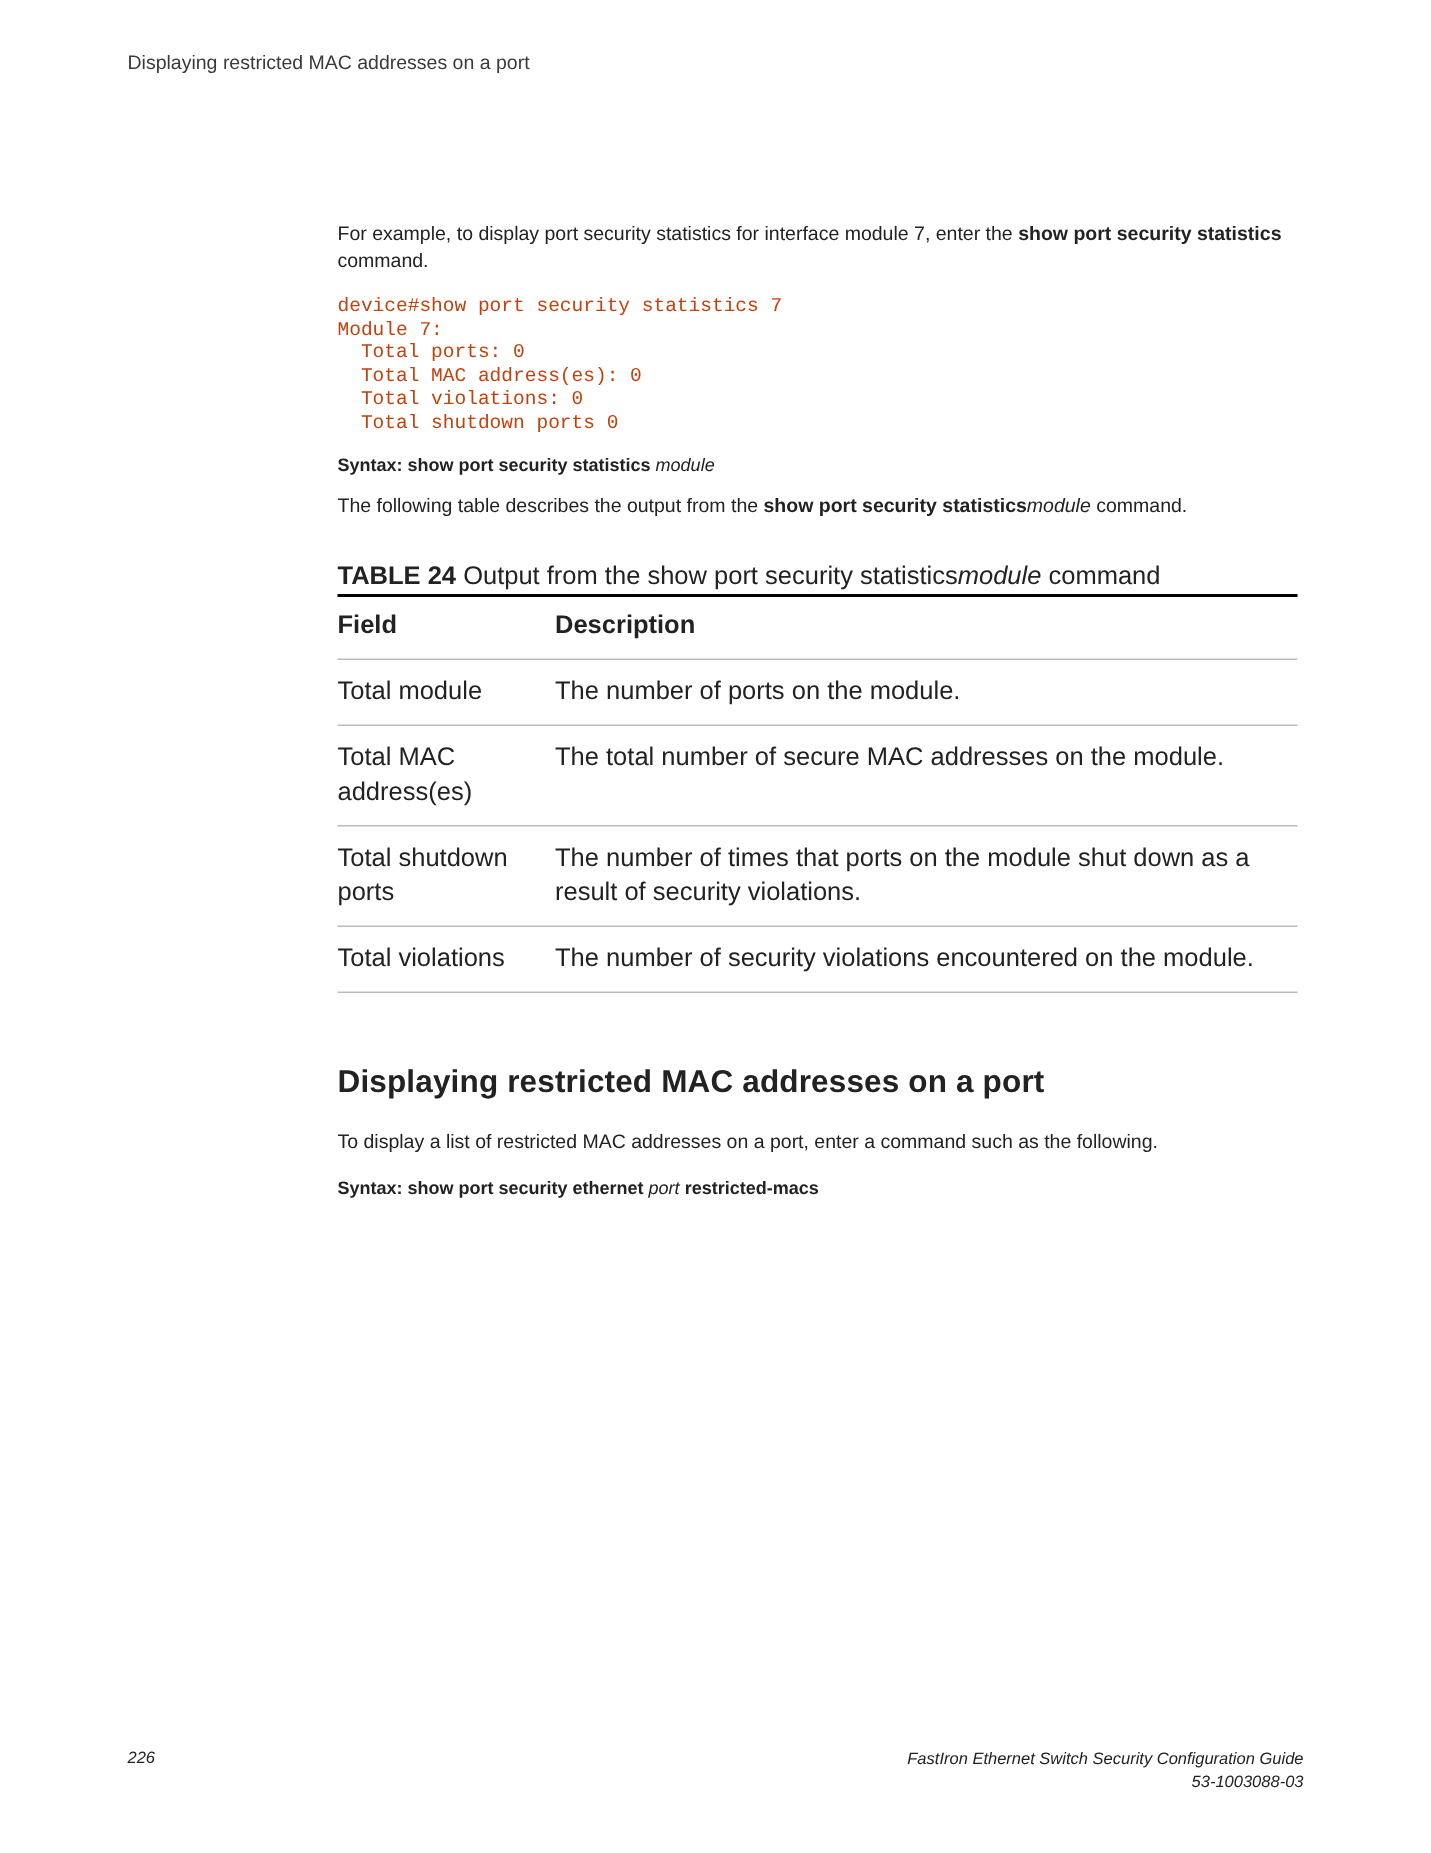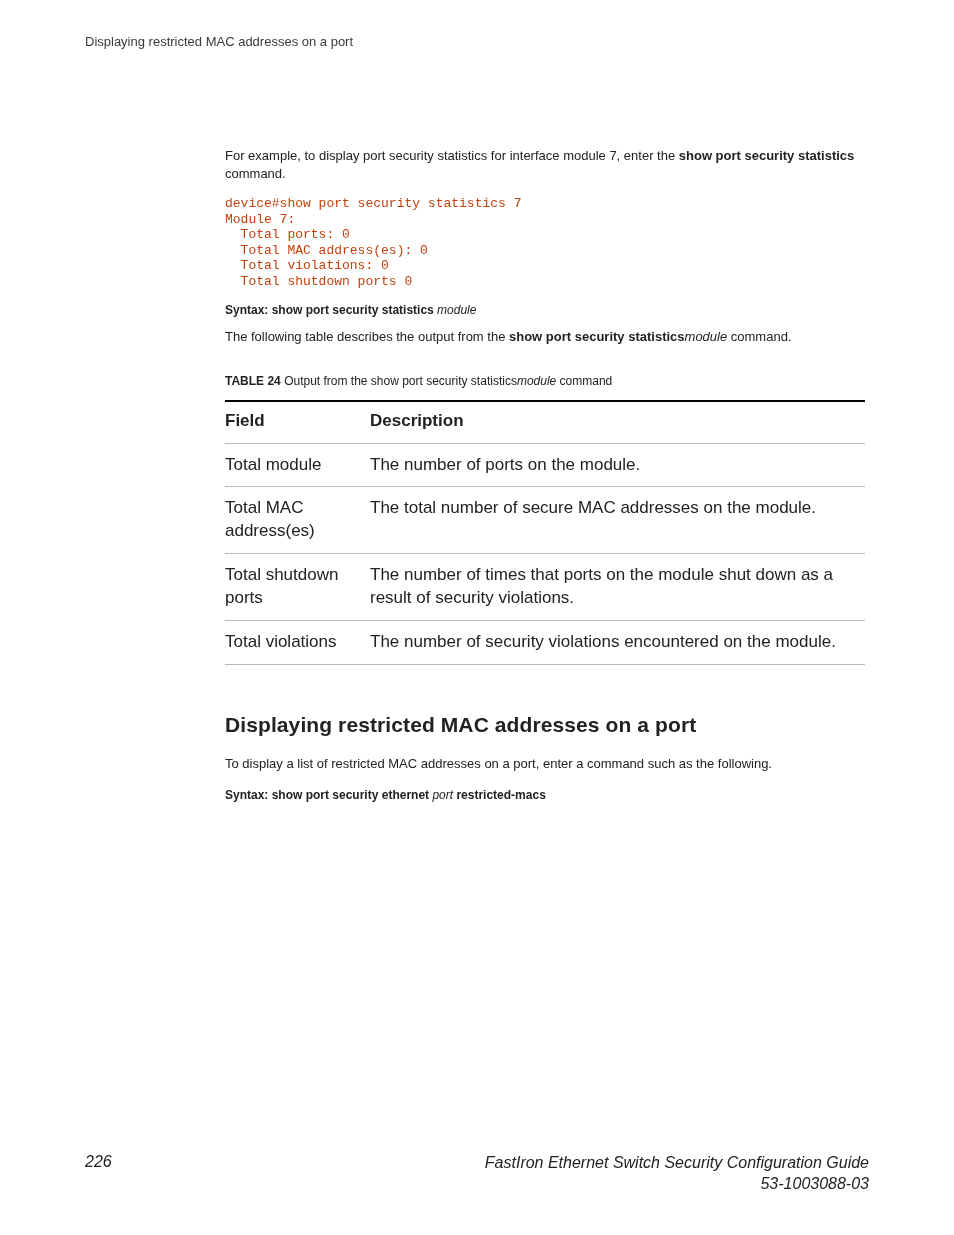--- a/index.html
+++ b/index.html
@@ -12,28 +12,28 @@
   .italic { font-style: italic; }
   pre.codeblock {
     font-family: "Courier New", monospace;
     font-size: 13px;
     line-height: 1.2;
     white-space: pre;
     margin: 10px 0 12px 0;
     color: #c2410c;
   }
   .syntax-line { font-size: 12px; margin: 6px 0 10px 0; }
-  .table-caption { font-size: 12px; margin-top: 28px; margin-bottom: 10px; }
+  .table-caption { font-size: 17px; margin-top: 28px; margin-bottom: 0; }
   .table-caption .label { font-weight: 700; }
   table.output { width: 100%; border-collapse: collapse; font-size: 17px; }
   table.output th { text-align: left; font-weight: 700; padding: 8px 6px 10px 0; border-top: 2px solid #000; border-bottom: 1px solid #bbb; }
   table.output td { text-align: left; vertical-align: top; padding: 10px 6px 10px 0; border-bottom: 1px solid #bbb; }
   table.output th:first-child, table.output td:first-child { width: 145px; }
   h2.section-heading { font-family: "Arial Black", Arial, sans-serif; font-weight: 900; font-size: 21px; margin-top: 46px; margin-bottom: 16px; letter-spacing: 0.1px; }
-  .footer { position: absolute; left: 85px; right: 85px; bottom: 40px; font-size: 16px; }
+  .footer { position: absolute; left: 85px; right: 85px; bottom: 40px; font-size: 11px; }
   .footer .pagenum { float: left; font-style: italic; }
   .footer .guide { float: right; text-align: right; font-style: italic; line-height: 1.3; }
 </style>
 </head>
 <body>
 
 <div class="page">
   <div class="running-head">Displaying restricted MAC addresses on a port</div>
 
   <div class="content">

